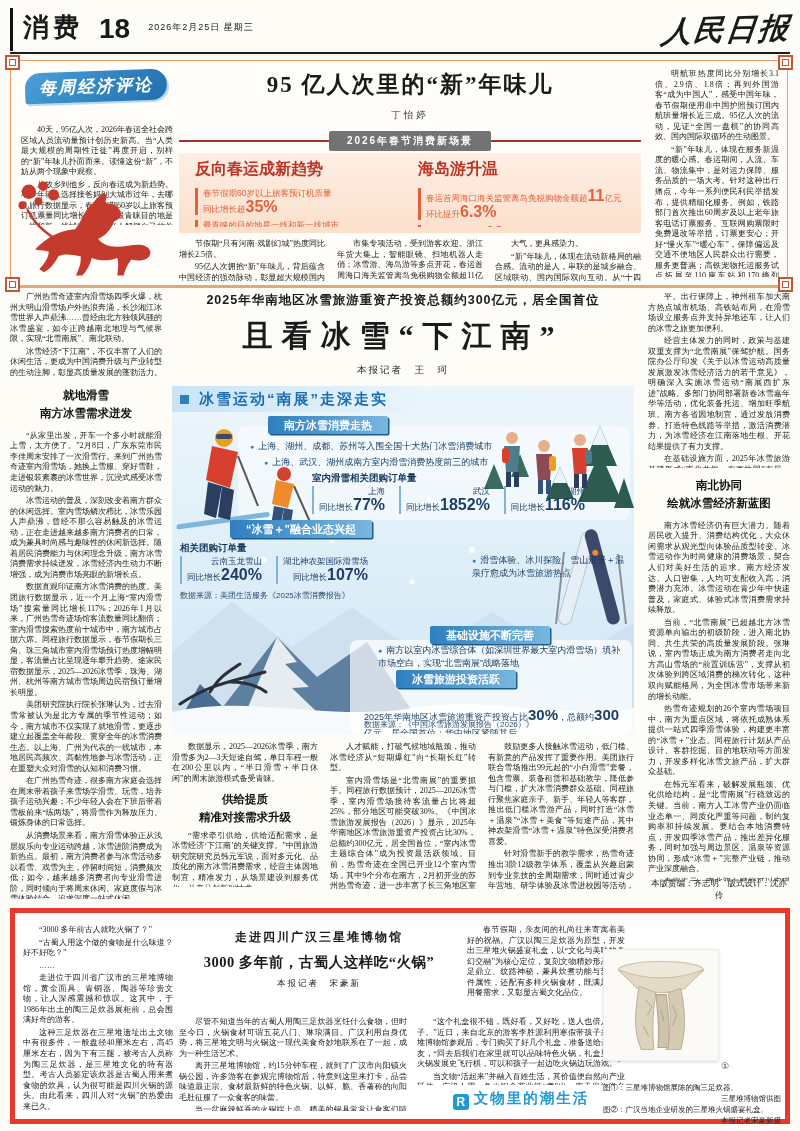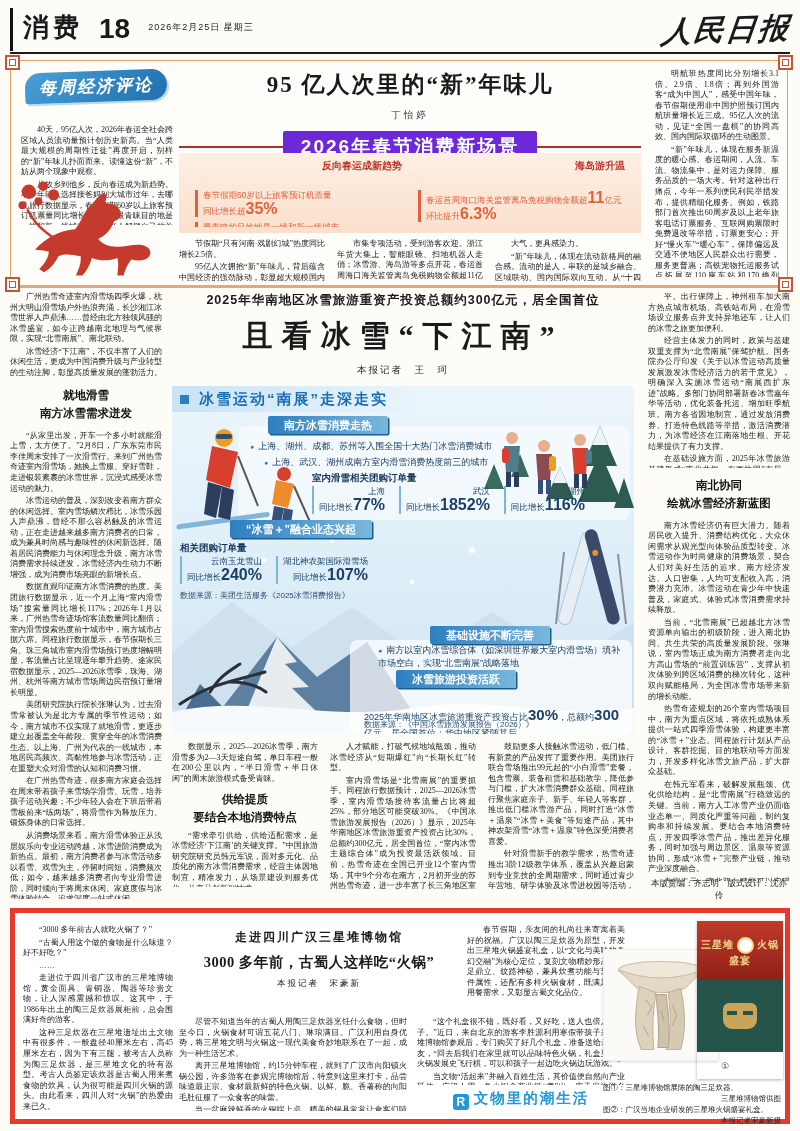--- a/index.html
+++ b/index.html
@@ -26,26 +26,26 @@
   .corner i{position:absolute;inset:2px;border:1px solid #c85432;display:block;}
   .badge{left:14px;top:10px;background:linear-gradient(135deg,#4aa0d8,#1f6fae);
          border-radius:16px 16px 16px 3px;padding:4px 14px;transform:rotate(-2deg);
          box-shadow:2px 2px 0 #bcd9ee;z-index:4;}
   .badge span{font-family:"Liberation Sans",sans-serif;font-style:italic;font-weight:900;
               font-size:17px;color:#fff;letter-spacing:2px;}
   .top-title{left:168px;top:8px;width:462px;font-weight:900;font-size:23px;letter-spacing:2px;text-align:center;}
   .top-author{left:168px;top:48px;width:462px;text-align:center;font-size:9.5px;letter-spacing:3px;color:#333;}
   .bannerrow{left:168px;top:70px;width:462px;display:flex;align-items:center;}
   .bannerrow .ln{flex:1;height:2px;background:#a9322a;}
-  .bannerbox{background:#6d28d9;color:#fff;font-family:"Liberation Sans",sans-serif;font-weight:bold;
-             font-size:19px;padding:3px 18px;letter-spacing:2px;border-radius:2px;}
+  .bannerbox{background:#737373;color:#fff;font-family:"Liberation Sans",sans-serif;font-weight:bold;
+             font-size:10px;padding:3px 18px;letter-spacing:2px;border-radius:2px;}
   .statsbox{left:168px;top:92px;width:462px;height:80px;display:flex;
             background:linear-gradient(180deg,#fdeee3,#fbe0cc);padding:6px 8px;box-sizing:border-box;}
   .statcol{flex:1;padding:0 8px;overflow:hidden;}
-  .stathead{font-family:"Liberation Sans",sans-serif;font-weight:bold;font-size:10px;color:#bb3426;margin-bottom:17px;text-align:right;}
+  .stathead{font-family:"Liberation Sans",sans-serif;font-weight:bold;font-size:16px;color:#bb3426;margin-bottom:8px;}
   .statitem{border-left:3px solid #e2603c;padding-left:5px;margin-bottom:5px;color:#e2603c;
             font-size:8.5px;line-height:1.3;font-family:"Liberation Sans",sans-serif;}
   .statitem .big{font-size:16px;font-weight:bold;line-height:1;}
   .topcols{left:168px;top:178px;width:462px;height:42px;display:flex;gap:12px;}
   .topcols>div{flex:1;}
   .topcol5{left:644px;top:8px;width:124px;height:208px;}
 
   
   .m-col1{left:10px;top:292px;width:152px;height:612px;}
   .subhead{font-family:"Liberation Sans",sans-serif;font-weight:bold;font-size:11.5px;
@@ -335,39 +335,40 @@
       <div class="p-statrow" style="left:8px;top:170px">
         <div class="p-stat">
           <span>云南玉龙雪山</span><br>
           <span>同比增长</span><span class="big">240%</span>
         </div>
         <div class="p-stat">
           <span>湖北神农架国际滑雪场</span><br>
           <span>同比增长</span><span class="big">107%</span>
         </div>
       </div>
+      <div class="p-bullet" style="left:300px;top:168px;width:155px">滑雪体验、冰川探险、雪山观景＋温泉疗愈成为冰雪旅游热点</div>
       <div class="p-src" style="left:8px;top:204px">数据来源：美团生活服务《2025冰雪消费报告》</div>
 
       <div class="iso-bar" style="left:258px;top:240px">基础设施不断完善</div>
       <div class="p-bullet" style="left:206px;top:258px;width:248px">南方以室内冰雪综合体（如深圳世界最大室内滑雪场）填补市场空白，实现“北雪南展”战略落地</div>
       <div class="iso-bar" style="left:224px;top:284px">冰雪旅游投资活跃</div>
       <div class="p-invest" style="left:192px;top:318px">
         <span>2025年华南地区冰雪旅游重资产投资占比</span><span class="big">30%</span><span>，总额约</span><span class="big">300</span><span>亿元，居全国首位；华中地区紧随其后</span>
       </div>
       <div class="p-src" style="left:192px;top:333px">数据来源：《中国冰雪旅游发展报告（2026）》</div>
     </div>
 
     <div class="m-cols3">
       <div>
         <div class="news" style="height:44px">
             <p>数据显示，2025—2026冰雪季，南方滑雪多为2—3天短途自驾，单日车程一般在200公里以内，“半日滑雪＋半日休闲”的周末旅游模式备受青睐。</p>
           </div>
         <div class="subhead" style="margin:4px 0">
           <span>供给提质</span><br>
-          <span>要结合本地消费特点</span>
+          <span>精准对接需求升级</span>
         </div>
         <div class="news" style="height:56px">
             <p>“需求牵引供给，供给适配需求，是冰雪经济‘下江南’的关键支撑。”中国旅游研究院研究员韩元军说，面对多元化、品质化的南方冰雪消费需求，经营主体因地制宜，精准发力，从场景建设到服务优化，从产品创新到技术</p>
           </div>
       </div>
       <div class="news" style="height:148px">
           <p>人才赋能，打破气候地域瓶颈，推动冰雪经济从“短期爆红”向“长期长红”转型。</p>
           <p>室内滑雪场是“北雪南展”的重要抓手。同程旅行数据预计，2025—2026冰雪季，室内滑雪场接待客流量占比将超25%，部分地区可能突破30%。《中国冰雪旅游发展报告（2026）》显示，2025年华南地区冰雪旅游重资产投资占比30%，总额约300亿元，居全国首位，“室内冰雪主题综合体”成为投资最活跃领域。目前，热雪奇迹在全国已开业12个室内雪场，其中9个分布在南方，2月初开业的苏州热雪奇迹，进一步丰富了长三角地区室内冰雪场景。</p>
         </div>
       <div class="news" style="height:148px">
@@ -435,31 +436,20 @@
         <ellipse cx="55" cy="16" rx="41" ry="8" fill="#efe8d8" stroke="#c9bfa8"></ellipse>
         <path d="M14,16 Q55,32 96,16 L78,34 Q55,42 32,34 Z" fill="#e3dac6" stroke="#c9bfa8"></path>
         <path d="M34,32 C30,55 28,75 36,93 L48,93 C46,70 48,50 50,38 Z" fill="#ddd3bc" stroke="#bdb29a"></path>
         <path d="M62,38 C64,55 66,75 60,93 L74,93 C80,72 78,52 74,34 Z" fill="#d6cbb2" stroke="#bdb29a"></path>
         <path d="M50,40 C52,58 54,74 52,91 L62,91 C64,70 62,54 60,40 Z" fill="#cfc4ab" stroke="#b3a78e"></path>
         <path d="M40,45 L46,52 L42,60 M66,50 L70,60 L66,70 M55,55 L58,66 M38,70 L43,80" stroke="#a89c82" stroke-width="0.8" fill="none"></path>
       </svg>
     </div>
     <div class="abs figlabel" style="left:706px;top:148px">①</div>
 
-    <div class="abs giftbox" style="left:682px;top:8px;width:86px;height:158px">
-      <div class="gb-top">
-        <span>三星堆</span><span class="gb-seal"></span><span>火锅盛宴</span>
-      </div>
-      <div class="gb-bottom">
-        <div class="gb-mask">
-            <i class="l"></i>
-            <i class="r"></i>
-          </div>
-      </div>
-    </div>
 
     <div class="abs caps" style="left:588px;top:170px;width:178px">
       <div>图①：三星堆博物馆展陈的陶三足炊器。</div>
       <div class="credit">三星堆博物馆供图</div>
       <div>图②：广汉当地企业研发的三星堆火锅盛宴礼盒。</div>
       <div class="credit">本报记者宋豪新摄</div>
     </div>
   </div>
 
 </div>

